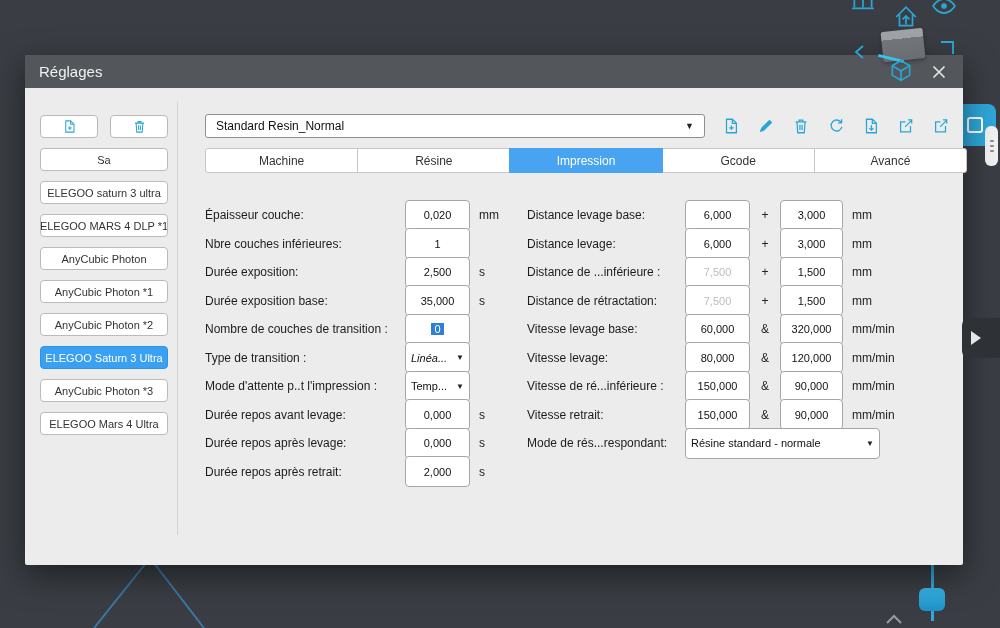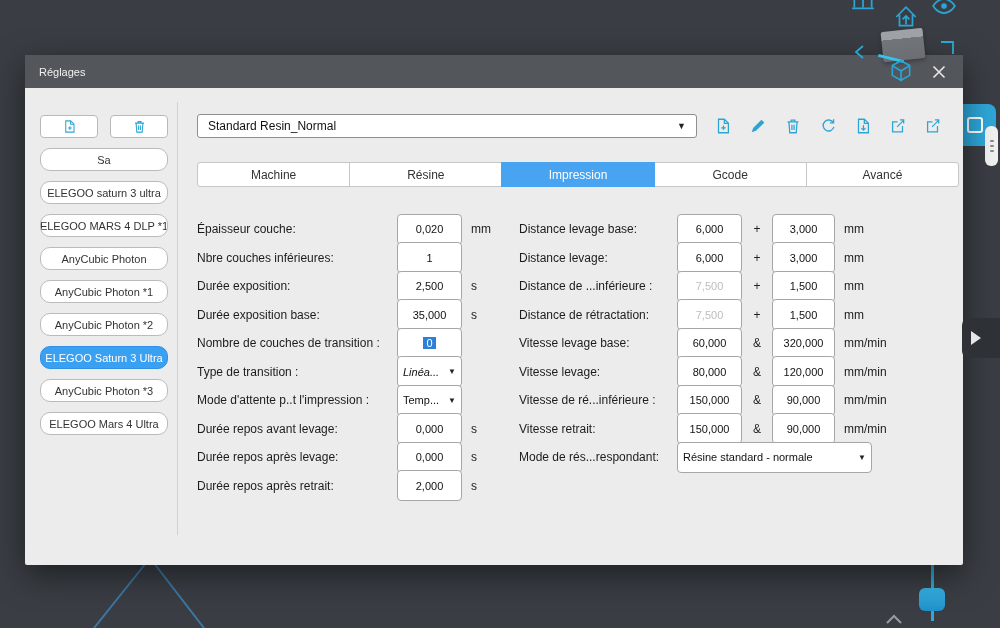--- a/index.html
+++ b/index.html
@@ -4,42 +4,42 @@
 <style>
   *{margin:0;padding:0;box-sizing:border-box}
   html,body{background:#3a3e44}
   body{width:1000px;height:628px;overflow:hidden;position:relative;font-family:"Liberation Sans",sans-serif}
   .abs{position:absolute}
   .teal{color:#2ba6d4}
   svg.ic{width:18px;height:18px;display:block}
 
   
   #dialog{position:absolute;left:25px;top:55px;width:938px;height:510px;background:#ececec;border-radius:2px;box-shadow:0 10px 32px rgba(0,0,0,.5);z-index:10}
-  #titlebar{position:absolute;top:0;left:0;right:0;height:33px;background:#53565b;color:#f1f1f1;display:flex;align-items:center;padding:0 14px;font-size:11px}
+  #titlebar{position:absolute;top:0;left:0;right:0;height:33px;background:#53565b;color:#f1f1f1;display:flex;align-items:center;padding:0 14px;font-size:15px}
   #close{position:absolute;right:12px;top:5px;width:24px;height:24px;display:flex;align-items:center;justify-content:center;cursor:pointer}
   #dbody{position:absolute;top:33px;left:0;right:0;bottom:0}
   #vdiv{position:absolute;left:152px;top:14px;bottom:30px;width:1px;background:#d2d2d2}
 
   
   #side{position:absolute;left:15px;top:27px;width:128px}
   #sidebtns{display:flex;gap:12px;margin-bottom:10px}
   .sbtn{width:58px;height:23px;background:#fff;border:1px solid #b9b9b9;border-radius:4px;display:flex;align-items:center;justify-content:center;color:#2ba6d4;cursor:pointer}
   .sbtn svg{width:15px;height:15px}
-  .profile{width:128px;height:23px;margin-bottom:10px;background:#fff;border:1px solid #bbb;border-radius:10px;font-size:11px;color:#333;display:flex;align-items:center;justify-content:center;white-space:nowrap;overflow:hidden;cursor:pointer}
+  .profile{width:128px;height:23px;margin-bottom:10px;background:#fff;border:1px solid #bbb;border-radius:4px;font-size:11px;color:#333;display:flex;align-items:center;justify-content:center;white-space:nowrap;overflow:hidden;cursor:pointer}
   .profile.on{background:#3aa0f2;border-color:#2f92e4;color:#fff}
 
   
-  #main{position:absolute;left:172px;top:26px;width:762px}
+  #main{position:absolute;left:180px;top:26px;width:762px}
   #presetrow{display:flex;align-items:center;height:24px}
   #preset{width:500px;height:24px;background:#fff;border:1px solid #8f8f8f;border-radius:3px;display:flex;align-items:center;padding:0 10px;font-size:12px;color:#111;cursor:pointer}
   #preset .car{margin-left:auto;font-size:9px;color:#222}
   #ptools{display:flex;gap:8px;margin-left:12px}
   .tbtn{width:27px;height:24px;display:flex;align-items:center;justify-content:center;color:#2ba6d4;cursor:pointer}
 
-  #tabs{display:flex;margin-top:24px;height:25px}
+  #tabs{display:flex;margin-top:10px;height:25px}
   .tab{flex:1;background:#fff;border:1px solid #c6c6c6;margin-left:-1px;display:flex;align-items:center;justify-content:center;font-size:12px;color:#333;cursor:pointer;position:relative}
   .tab:first-child{margin-left:0;border-radius:3px 0 0 3px}
   .tab:last-child{border-radius:0 3px 3px 0}
   .tab.on{background:#48a3f0;border-color:#48a3f0;color:#fff;z-index:1}
 
   #form{display:flex;margin-top:28px}
   #col-left{width:322px;margin-left:0}
   .frow{display:flex;align-items:center;height:28.5px}
   .flab{font-size:12px;color:#1c1c1c;white-space:nowrap;overflow:hidden}
   #col-left .flab{width:200px}

